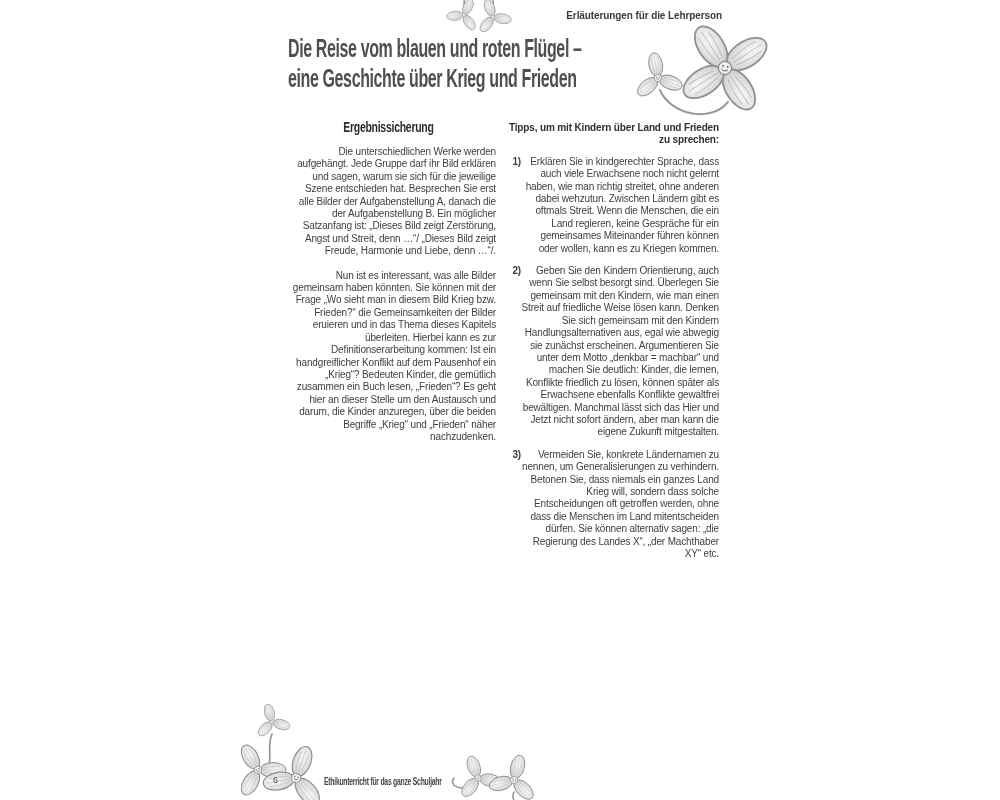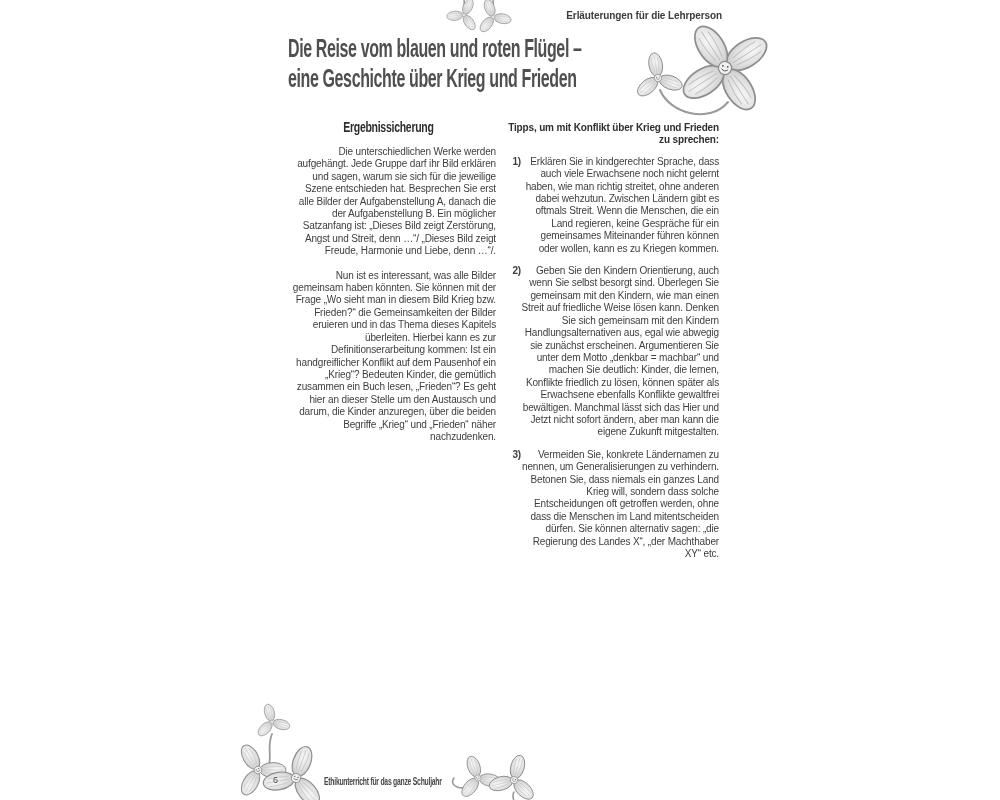--- a/index.html
+++ b/index.html
@@ -106,21 +106,21 @@
     <span style="display:block">eine Geschichte über Krieg und Frieden</span>
   </div>
 
   <div class="col col-left">
     <div class="section-heading">Ergebnissicherung</div>
     <p>Die unterschiedlichen Werke werden aufgehängt. Jede Gruppe darf ihr Bild erklären und sagen, warum sie sich für die jeweilige Szene entschieden hat. Besprechen Sie erst alle Bilder der Aufgabenstellung A, danach die der Aufgabenstellung B. Ein möglicher Satzanfang ist: „Dieses Bild zeigt Zerstörung, Angst und Streit, denn …“/ „Dieses Bild zeigt Freude, Harmonie und Liebe, denn …“/.</p>
     <p>Nun ist es interessant, was alle Bilder gemeinsam haben könnten. Sie können mit der Frage „Wo sieht man in diesem Bild Krieg bzw. Frieden?“ die Gemeinsamkeiten der Bilder eruieren und in das Thema dieses Kapitels überleiten. Hierbei kann es zur Definitionserarbeitung kommen: Ist ein handgreiflicher Konflikt auf dem Pausenhof ein „Krieg“? Bedeuten Kinder, die gemütlich zusammen ein Buch lesen, „Frieden“? Es geht hier an dieser Stelle um den Austausch und darum, die Kinder anzuregen, über die beiden Begriffe „Krieg“ und „Frieden“ näher nachzudenken.</p>
   </div>
 
   <div class="col col-right">
-    <div class="tips-heading">Tipps, um mit Konflikt über Krieg und Frieden zu sprechen:</div>
+    <div class="tips-heading">Tipps, um mit Kindern über Land und Frieden zu sprechen:</div>
 
     <div class="tip">
       <span class="tip-num">1)</span>
       <span class="tip-text">Erklären Sie in kindgerechter Sprache, dass auch viele Erwachsene noch nicht gelernt haben, wie man richtig streitet, ohne anderen dabei wehzutun. Zwischen Ländern gibt es oftmals Streit. Wenn die Menschen, die ein Land regieren, keine Gespräche für ein gemeinsames Miteinander führen können oder wollen, kann es zu Kriegen kommen.</span>
     </div>
     <div class="tip">
       <span class="tip-num">2)</span>
       <span class="tip-text">Geben Sie den Kindern Orientierung, auch wenn Sie selbst besorgt sind. Überlegen Sie gemeinsam mit den Kindern, wie man einen Streit auf friedliche Weise lösen kann. Denken Sie sich gemeinsam mit den Kindern Handlungsalternativen aus, egal wie abwegig sie zunächst erscheinen. Argumentieren Sie unter dem Motto „denkbar = machbar“ und machen Sie deutlich: Kinder, die lernen, Konflikte friedlich zu lösen, können später als Erwachsene ebenfalls Konflikte gewaltfrei bewältigen. Manchmal lässt sich das Hier und Jetzt nicht sofort ändern, aber man kann die eigene Zukunft mitgestalten.</span>
     </div>
     <div class="tip">

